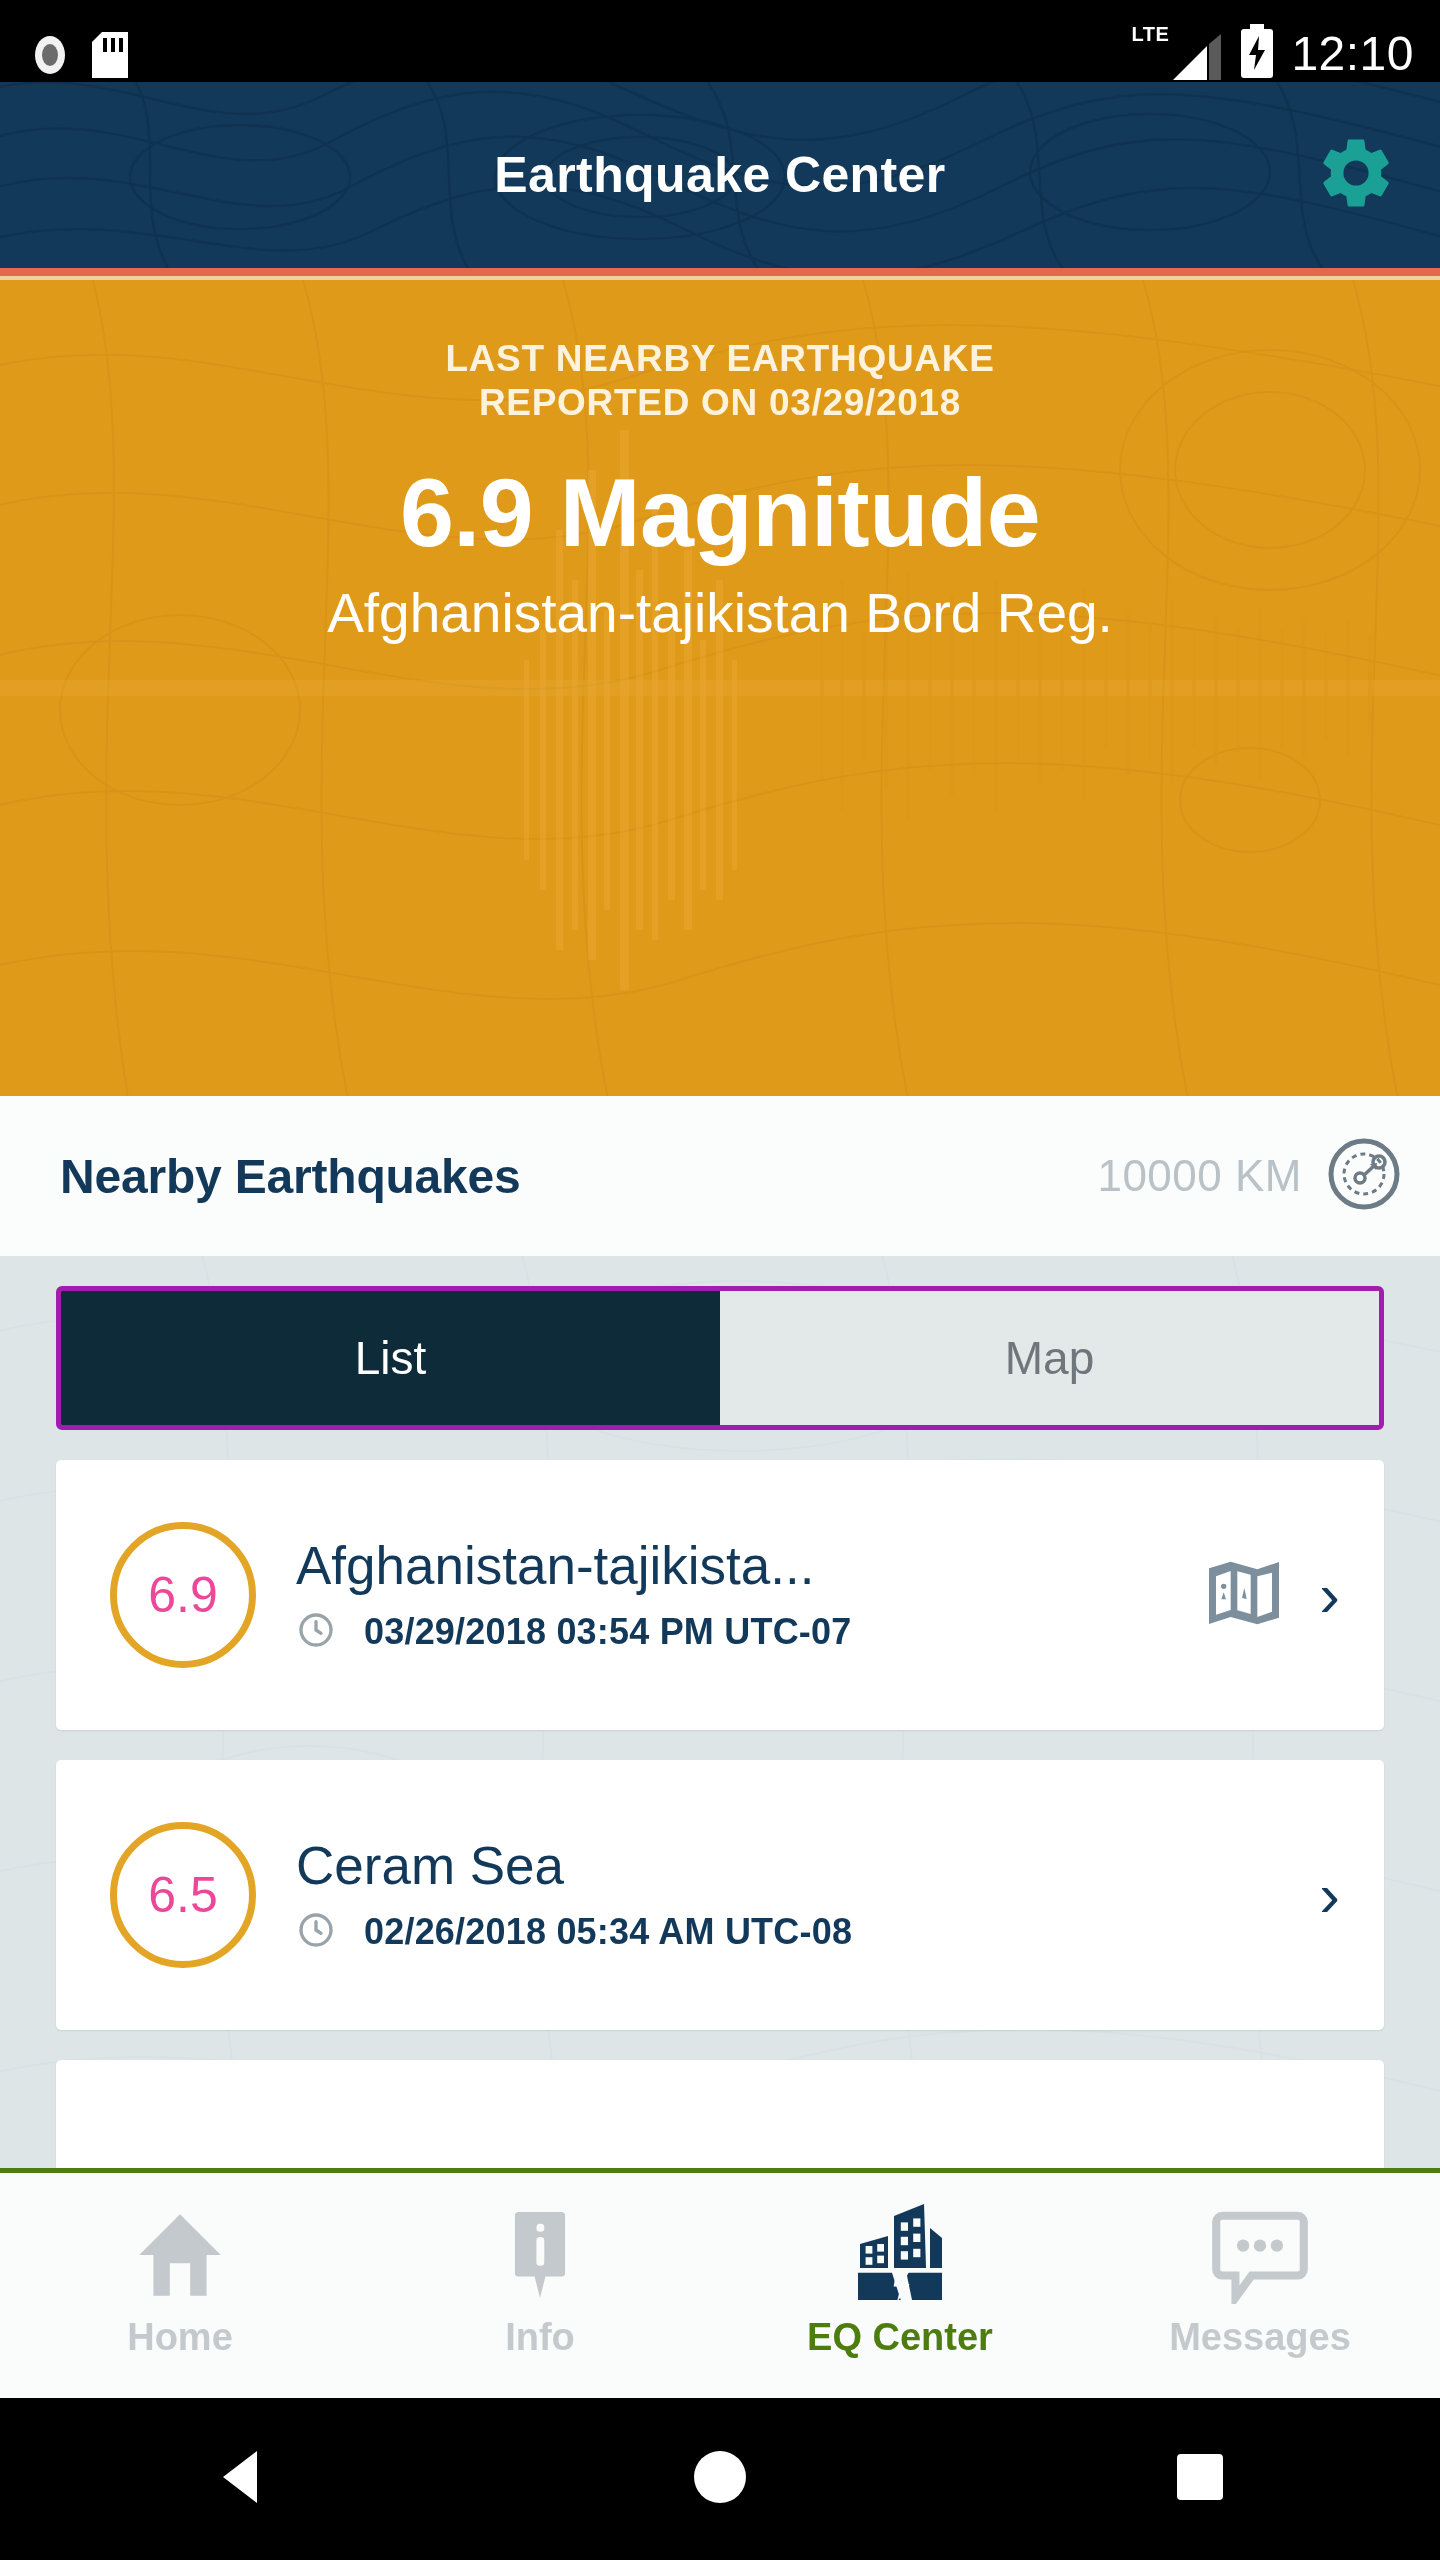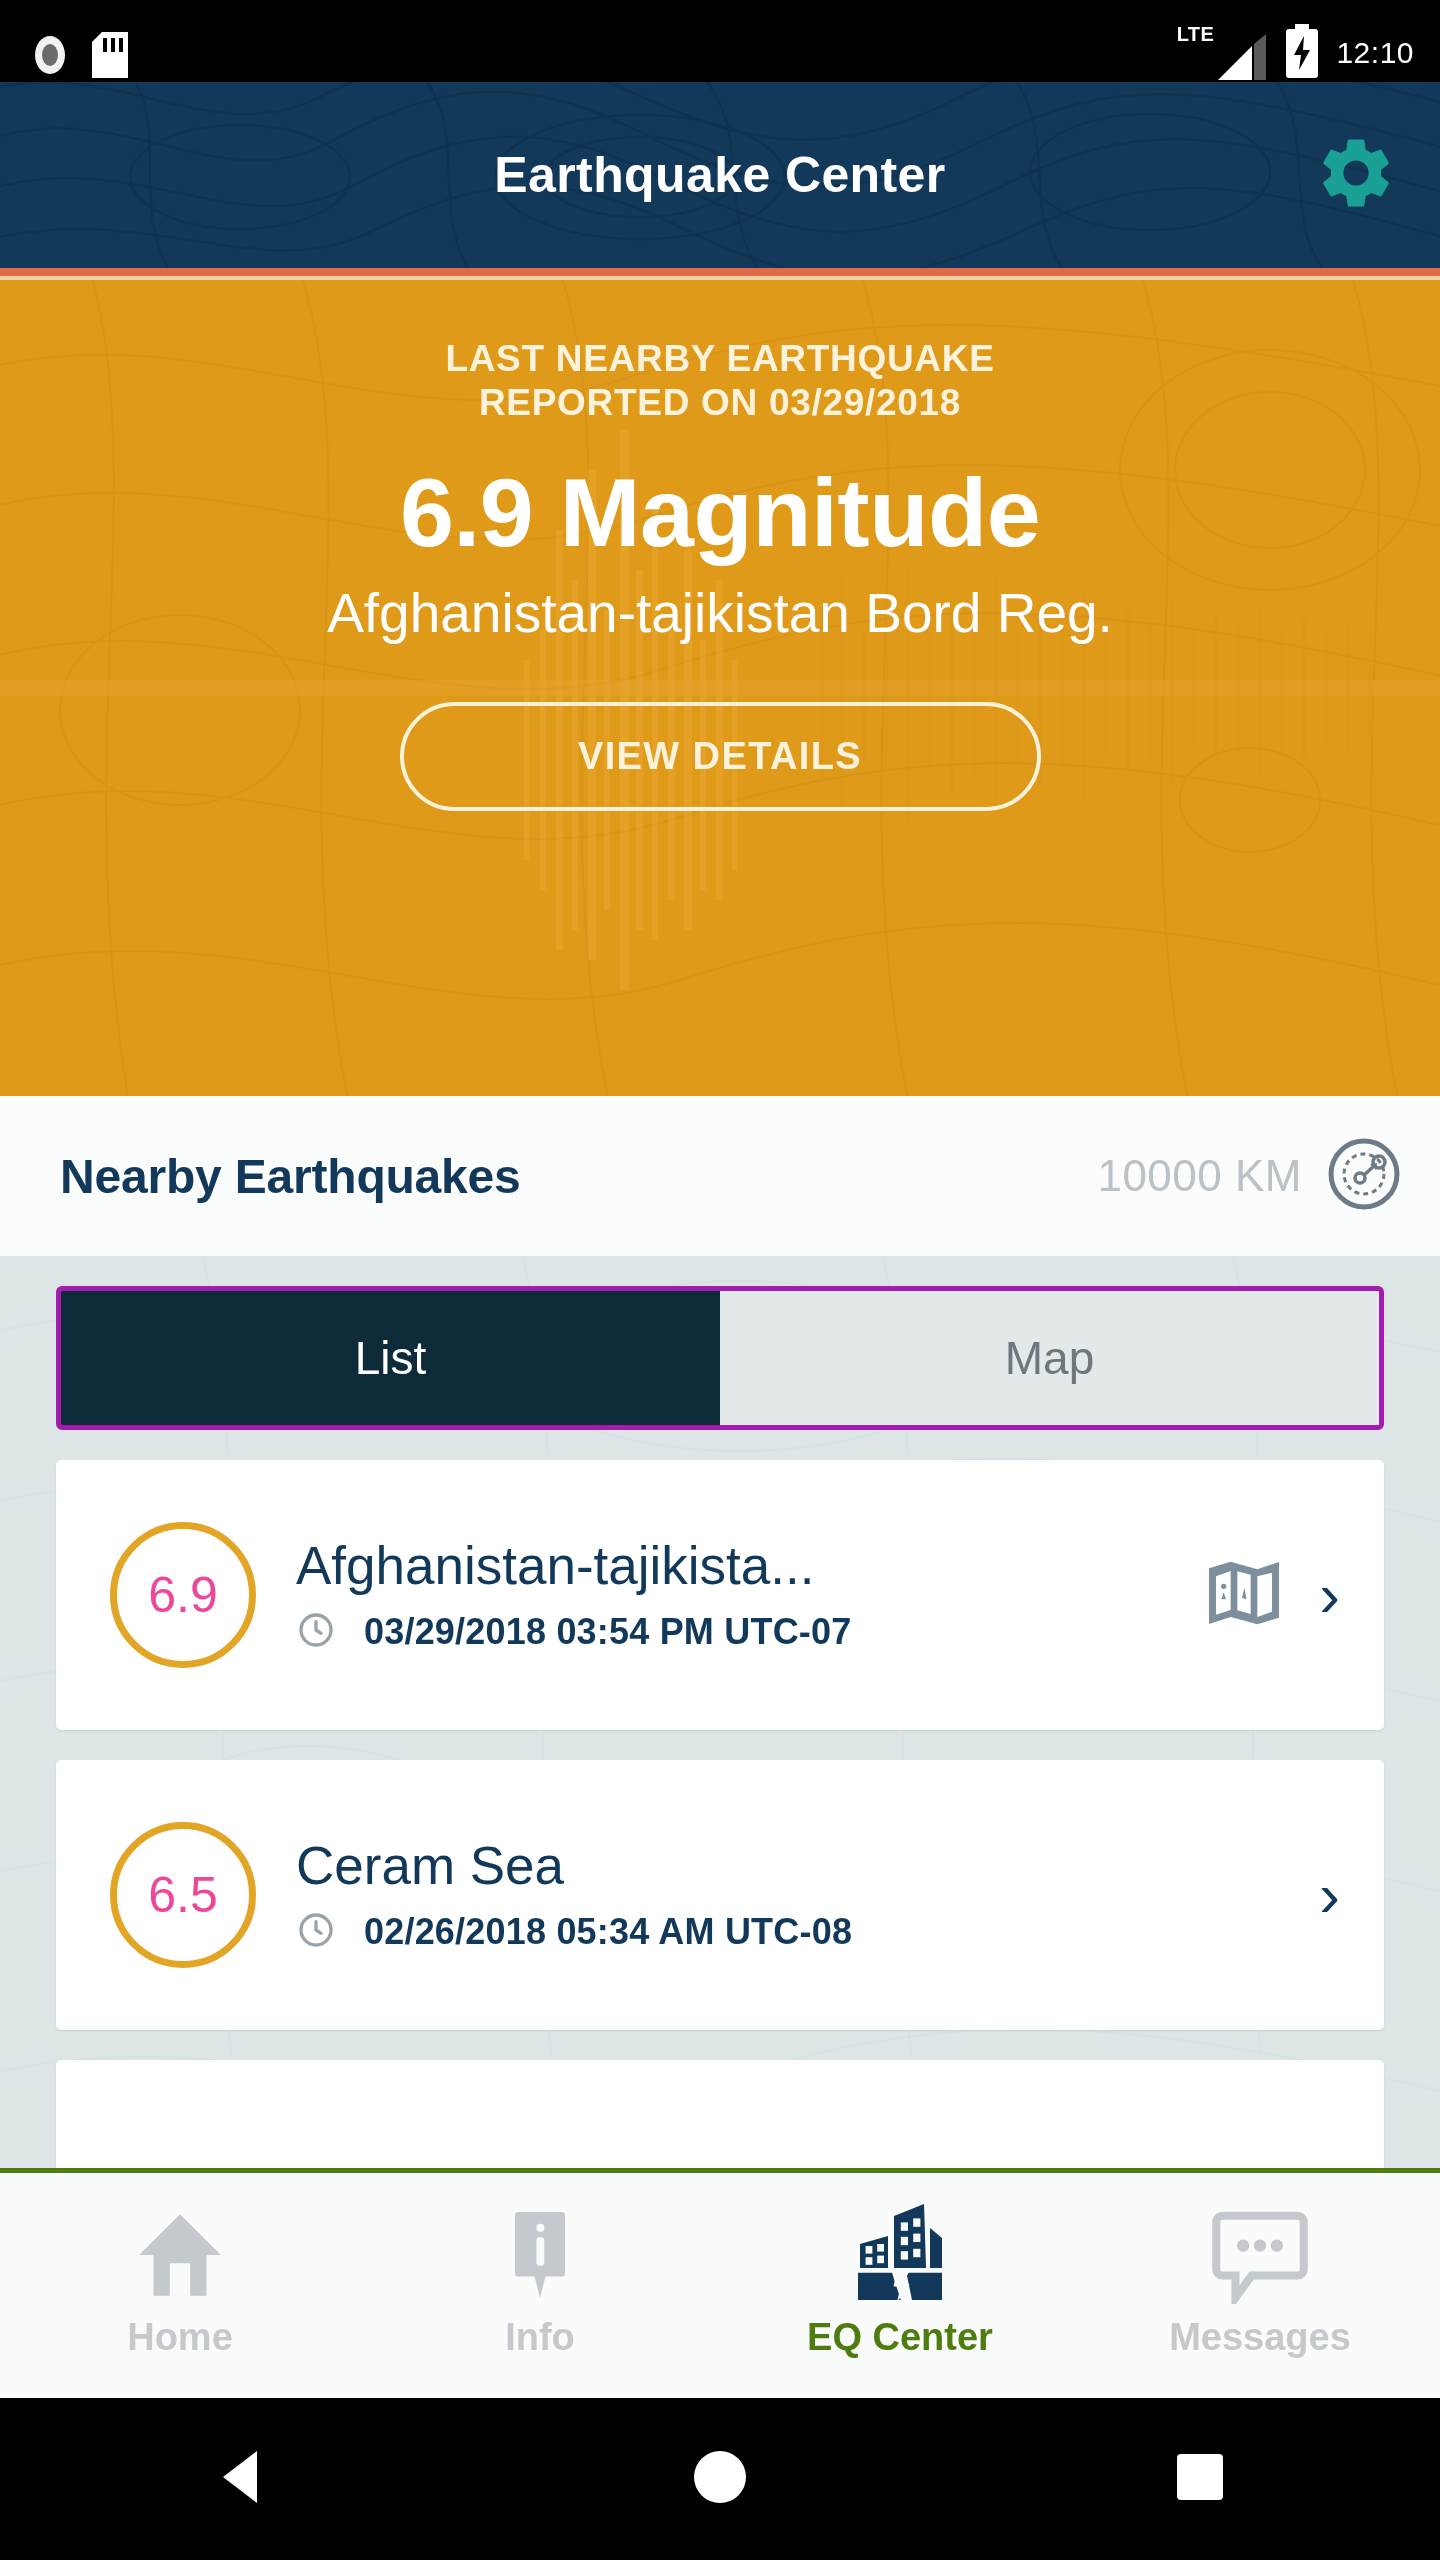--- a/index.html
+++ b/index.html
@@ -12,21 +12,21 @@
   .phone { position:relative; width:1440px; height:2560px; background:#dde5e7; }
 
   
   .statusbar {
     position:absolute; top:0; left:0; width:1440px; height:82px;
     background:#000; display:flex; align-items:flex-end;
     padding:0 26px 0 30px; color:#fff;
   }
   .sb-left { display:flex; align-items:center; gap:22px; }
   .sb-right { margin-left:auto; display:flex; align-items:center; gap:16px; }
-  .sb-time { font-size:30px; font-weight:400; letter-spacing:0.5px; color:#fff; }
+  .sb-time { font-size:48px; font-weight:400; letter-spacing:0.5px; color:#fff; }
   .lte-label { font-size:20px; font-weight:700; line-height:1; letter-spacing:0.5px; }
 
   
   .header {
     position:absolute; top:82px; left:0; width:1440px; height:186px;
     background:#13395a; overflow:hidden;
   }
   .header .contours { position:absolute; inset:0; opacity:.5; }
   .header-title {
     position:absolute; left:0; right:0; top:50%; transform:translateY(-50%);
@@ -291,21 +291,20 @@
         <rect x="1324" y="352" width="4" height="110"></rect>
         <rect x="1346" y="342" width="4" height="132"></rect>
         <rect x="1368" y="355" width="4" height="100"></rect>
       </g>
     </svg>
     <div class="hero-inner">
       <div class="hero-kicker">LAST NEARBY EARTHQUAKE</div>
       <div class="hero-kicker">REPORTED ON 03/29/2018</div>
       <div class="hero-mag">6.9 Magnitude</div>
       <div class="hero-place">Afghanistan-tajikistan Bord Reg.</div>
-      <button class="hero-btn">VIEW DETAILS</button>
     </div>
   </div>
 
   <div class="section-head">
     <div class="section-title">Nearby Earthquakes</div>
     <div class="section-right">
       <div class="radius-value">10000 KM</div>
       <div class="radius-btn">
         <span>
           <svg width="74" height="74" viewBox="0 0 74 74">

